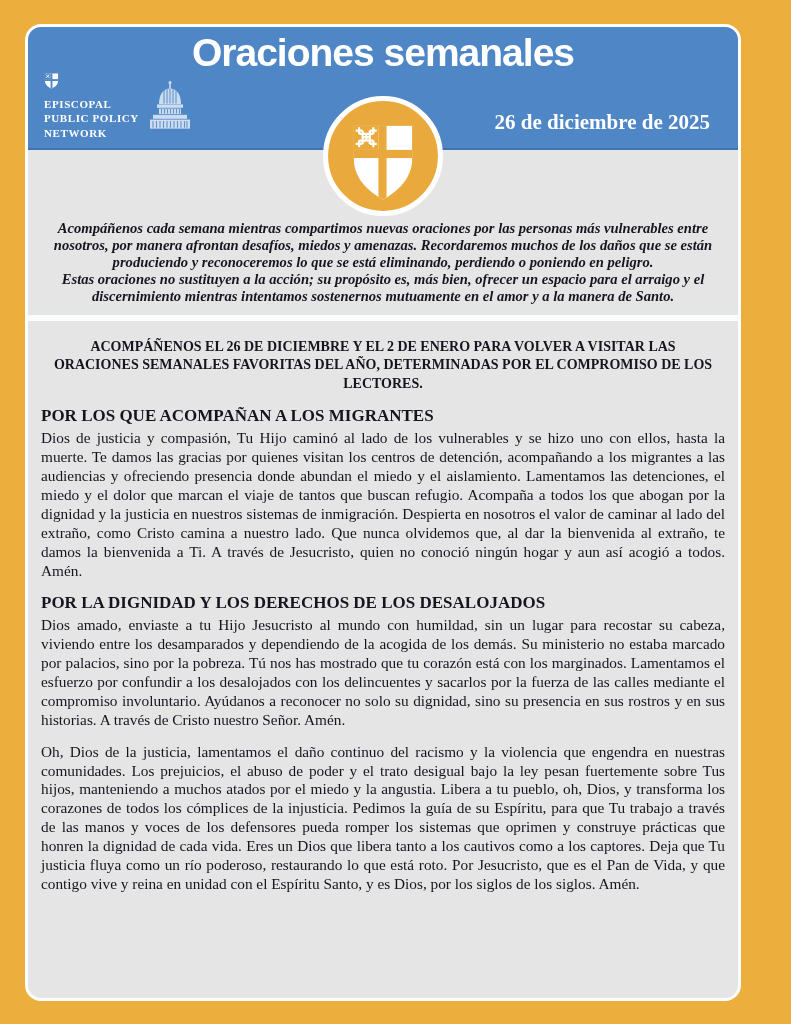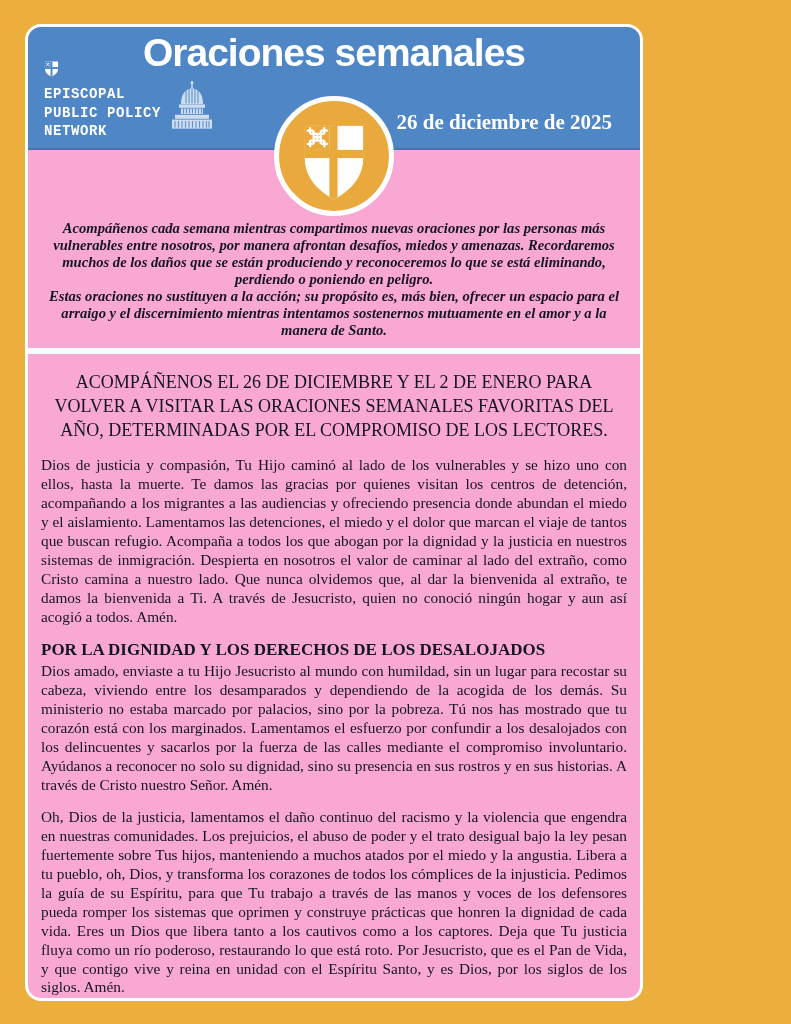--- a/index.html
+++ b/index.html
@@ -5,23 +5,23 @@
   html,body{margin:0;padding:0;}
   body{
     width:791px;height:1024px;
     background:#ECAF3D;
     position:relative;
     font-family:"Liberation Serif", serif;
     overflow:hidden;
   }
   .card{
     position:absolute;left:25px;top:24px;
-    width:618px;height:977px;
+    width:716px;height:977px;
     box-sizing:border-box;
-    background:#f9a8d4;
+    background:#e5e5e5;
     border:3px solid #FFFFFF;
     border-radius:16px;
     overflow:hidden;
   }
   .header{
     position:relative;
     height:121px;
     background:#4E86C6;
     border-bottom:2px solid #3F74AF;
   }
@@ -35,22 +35,22 @@
     font-family:"Liberation Sans", sans-serif;
     font-weight:700;font-size:18px;line-height:1.05;
     margin:1px 0 0 0;letter-spacing:-0.3px;
   }
   .logo{
     position:absolute;left:16px;bottom:8px;
     display:flex;align-items:flex-end;gap:7px;
   }
   .logo-col{display:flex;flex-direction:column;gap:3px;}
   .logo-text{
-    font-family:Liberation Mono, monospace;
-    font-weight:700;font-size:14px;line-height:1.3;
+    font-family:Liberation Serif, serif;
+    font-weight:700;font-size:11px;line-height:1.3;
     color:#FFFFFF;letter-spacing:0.6px;white-space:pre-line;
   }
   .date{
     position:absolute;right:28px;bottom:13px;
     color:#FFFFFF;font-weight:700;font-size:21px;
     font-family:"Liberation Serif", serif;
   }
   .badge{
     position:absolute;left:50%;top:68px;
     transform:translateX(-50%);
@@ -64,21 +64,21 @@
     font-size:14.6px;line-height:1.16;
   }
   .intro p{margin:0;}
   .divider{
     height:6px;background:#FBFDFF;
     margin:10px -13px 0 -13px;
   }
   .announcement{
     margin:17px 6px 0 6px;
     text-align:center;
-    font-weight:400;font-size:18px;line-height:1.33;
+    font-weight:700;font-size:14px;line-height:1.33;
   }
   .section{margin-top:13px;}
   .section-heading{
     font-weight:700;font-size:17px;line-height:1.2;
     margin:0 0 2px 0;
   }
   .section-body{
     margin:0;text-align:justify;
     font-size:15.3px;line-height:1.24;
   }
@@ -165,20 +165,21 @@
     <div class="intro">
       <p>Acompáñenos cada semana mientras compartimos nuevas oraciones por las personas más vulnerables entre nosotros, por manera afrontan desafíos, miedos y amenazas. Recordaremos muchos de los daños que se están produciendo y reconoceremos lo que se está eliminando, perdiendo o poniendo en peligro.</p>
       <p>Estas oraciones no sustituyen a la acción; su propósito es, más bien, ofrecer un espacio para el arraigo y el discernimiento mientras intentamos sostenernos mutuamente en el amor y a la manera de Santo.</p>
     </div>
 
     <div class="divider"></div>
 
     <div class="announcement">ACOMPÁÑENOS EL 26 DE DICIEMBRE Y EL 2 DE ENERO PARA VOLVER A VISITAR LAS ORACIONES SEMANALES FAVORITAS DEL AÑO, DETERMINADAS POR EL COMPROMISO DE LOS LECTORES.</div>
 
     <div class="section">
+      <h2 class="section-heading">POR LOS QUE ACOMPAÑAN A LOS MIGRANTES</h2>
       <p class="section-body">Dios de justicia y compasión, Tu Hijo caminó al lado de los vulnerables y se hizo uno con ellos, hasta la muerte. Te damos las gracias por quienes visitan los centros de detención, acompañando a los migrantes a las audiencias y ofreciendo presencia donde abundan el miedo y el aislamiento. Lamentamos las detenciones, el miedo y el dolor que marcan el viaje de tantos que buscan refugio. Acompaña a todos los que abogan por la dignidad y la justicia en nuestros sistemas de inmigración. Despierta en nosotros el valor de caminar al lado del extraño, como Cristo camina a nuestro lado. Que nunca olvidemos que, al dar la bienvenida al extraño, te damos la bienvenida a Ti. A través de Jesucristo, quien no conoció ningún hogar y aun así acogió a todos. Amén.</p>
     </div>
 
     <div class="section">
       <h2 class="section-heading">POR LA DIGNIDAD Y LOS DERECHOS DE LOS DESALOJADOS</h2>
       <p class="section-body">Dios amado, enviaste a tu Hijo Jesucristo al mundo con humildad, sin un lugar para recostar su cabeza, viviendo entre los desamparados y dependiendo de la acogida de los demás. Su ministerio no estaba marcado por palacios, sino por la pobreza. Tú nos has mostrado que tu corazón está con los marginados. Lamentamos el esfuerzo por confundir a los desalojados con los delincuentes y sacarlos por la fuerza de las calles mediante el compromiso involuntario. Ayúdanos a reconocer no solo su dignidad, sino su presencia en sus rostros y en sus historias. A través de Cristo nuestro Señor. Amén.</p>
     </div>
 
     <div class="section">
       <p class="section-body">Oh, Dios de la justicia, lamentamos el daño continuo del racismo y la violencia que engendra en nuestras comunidades. Los prejuicios, el abuso de poder y el trato desigual bajo la ley pesan fuertemente sobre Tus hijos, manteniendo a muchos atados por el miedo y la angustia. Libera a tu pueblo, oh, Dios, y transforma los corazones de todos los cómplices de la injusticia. Pedimos la guía de su Espíritu, para que Tu trabajo a través de las manos y voces de los defensores pueda romper los sistemas que oprimen y construye prácticas que honren la dignidad de cada vida. Eres un Dios que libera tanto a los cautivos como a los captores. Deja que Tu justicia fluya como un río poderoso, restaurando lo que está roto. Por Jesucristo, que es el Pan de Vida, y que contigo vive y reina en unidad con el Espíritu Santo, y es Dios, por los siglos de los siglos. Amén.</p>

